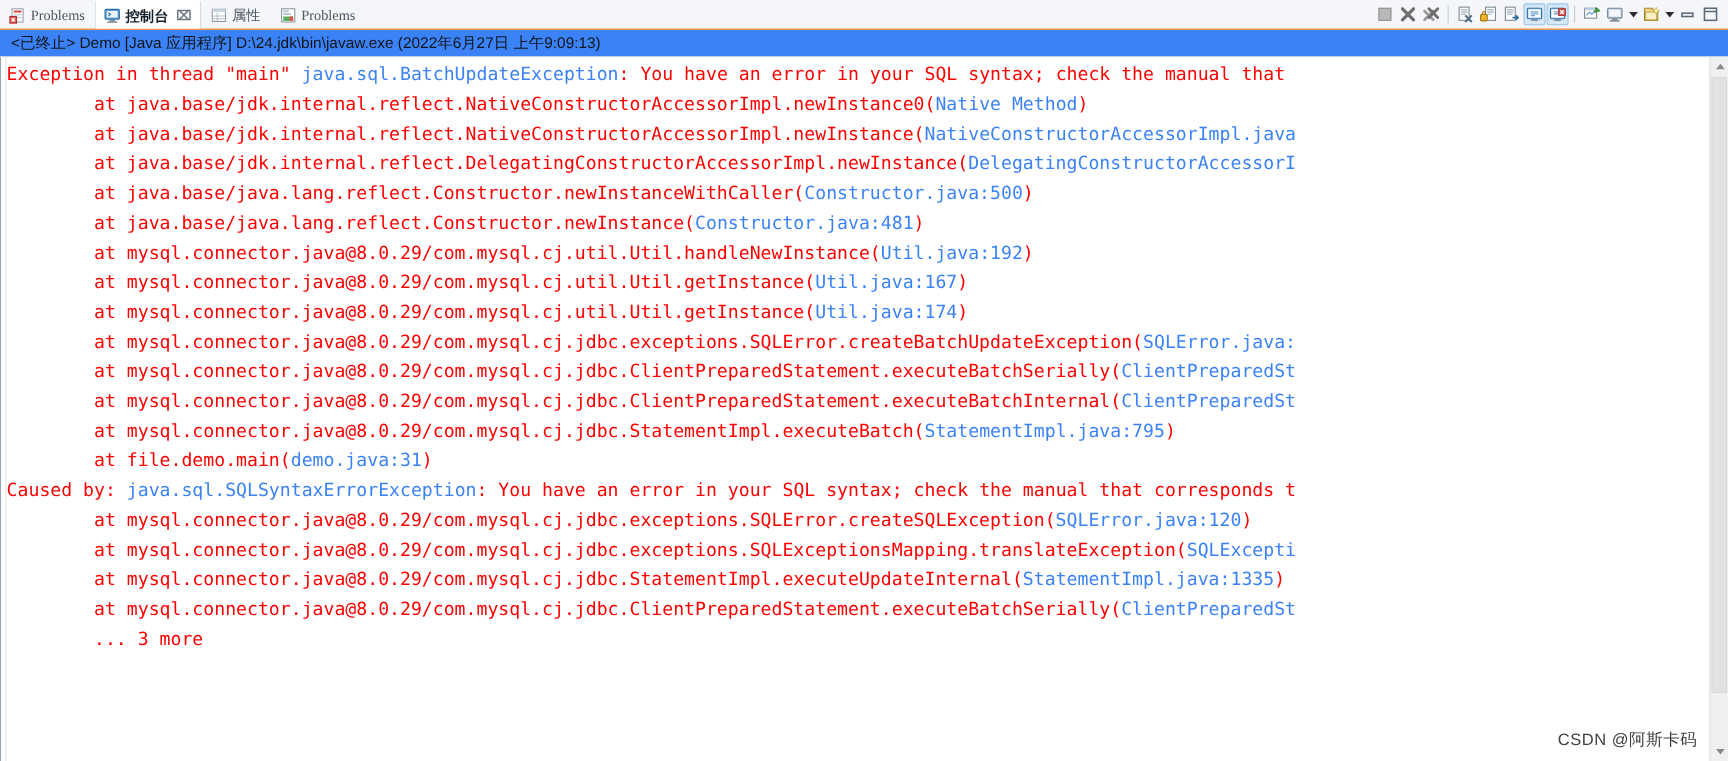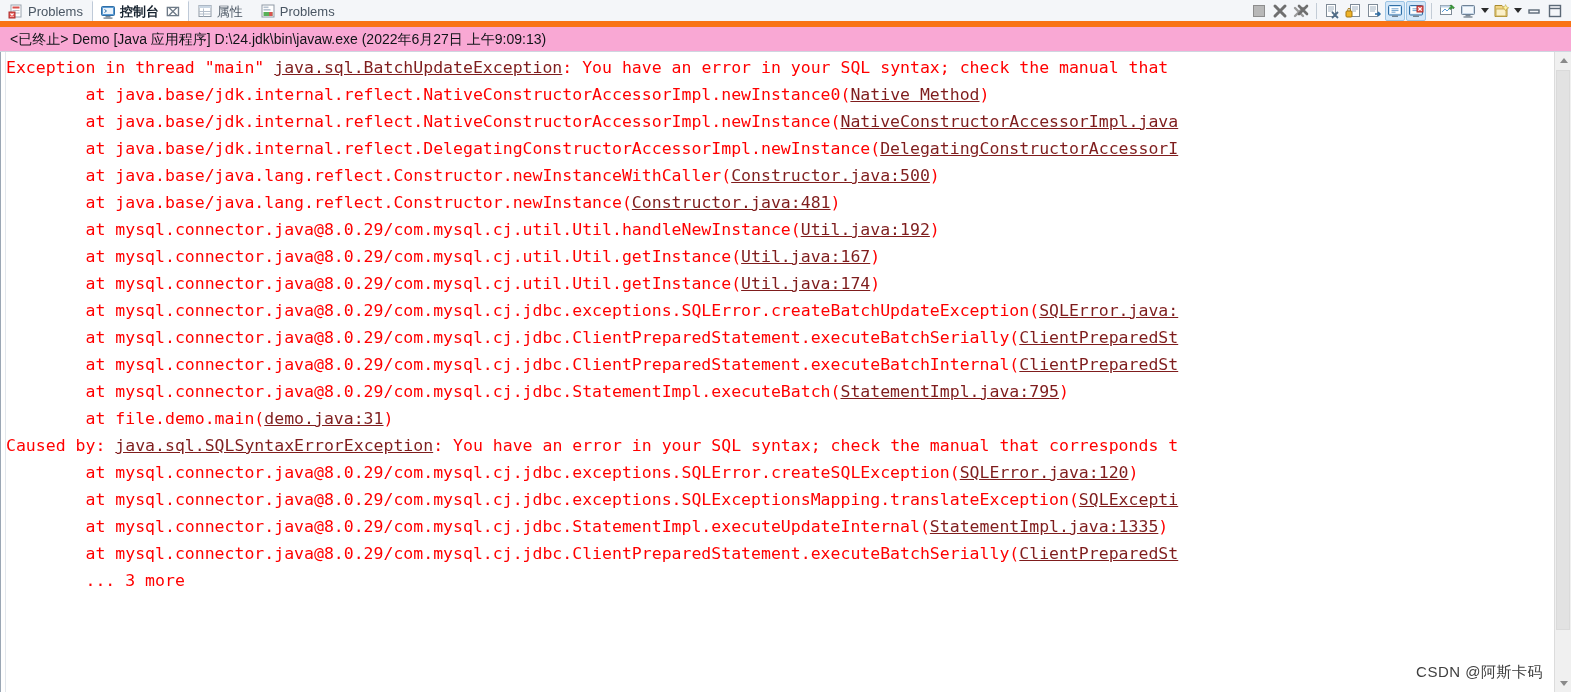--- a/index.html
+++ b/index.html
@@ -13,24 +13,25 @@
     overflow: hidden;
     font-family: "Liberation Sans", sans-serif;
     position: relative;
   }
 
   
   .tabbar {
     position: relative;
     height: 27px;
     background: #f4f6f9;
-    border-bottom: 6px solid #f97316;
+    border-bottom: 1px solid #f97316;
     display: flex;
     align-items: stretch;
     box-sizing: border-box;
+    font-family: Liberation Serif, serif;
   }
   .tabs {
     display: flex;
     align-items: stretch;
   }
   .tab {
     display: flex;
     align-items: center;
     gap: 4px;
     padding: 0 8px 0 7px;
@@ -93,21 +94,21 @@
     display: block;
   }
 
   
   .statusline {
     height: 25px;
     line-height: 25px;
     padding-left: 10px;
     font-size: 14px;
     color: #101418;
-    background: #f9a8d4;
+    background: #3b82f6;
     border-bottom: 1px solid #cfd6e0;
     white-space: nowrap;
     overflow: hidden;
     box-sizing: border-box;
   }
 
   
   .console-wrap {
     position: relative;
     height: 640px;
@@ -129,22 +130,21 @@
     font-family: "DejaVu Sans Mono", "Liberation Mono", monospace;
     font-size: 16.5px;
     line-height: 27px;
     color: #ff0000;
     white-space: pre;
     padding-top: 2px;
     box-sizing: border-box;
   }
   .console .line { white-space: pre; }
   .console .link {
-    color: #7f1d1d;
-    text-decoration: underline;
+    color: #3b82f6;
   }
 
   
   .vscroll {
     position: absolute;
     right: 0; top: 0; bottom: 0;
     width: 17px;
     background: #f0f0f0;
     border-left: 1px solid #dcdcdc;
     box-sizing: border-box;

